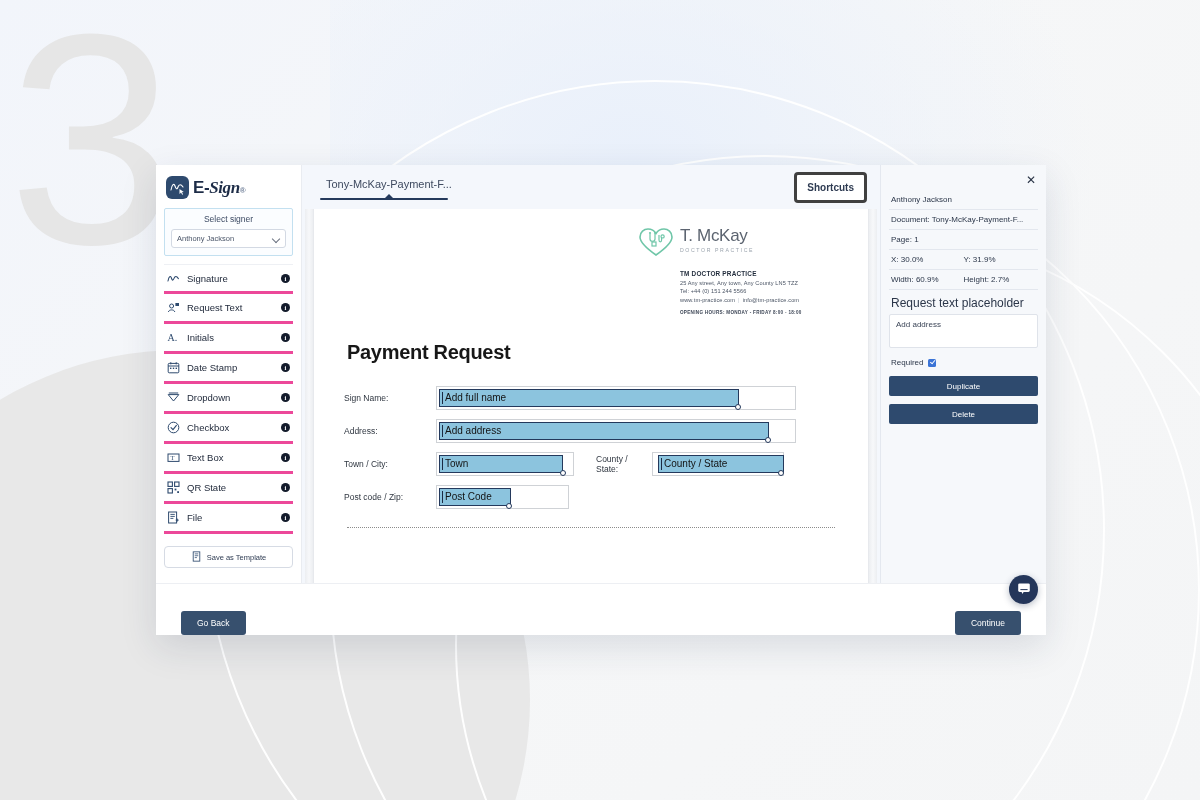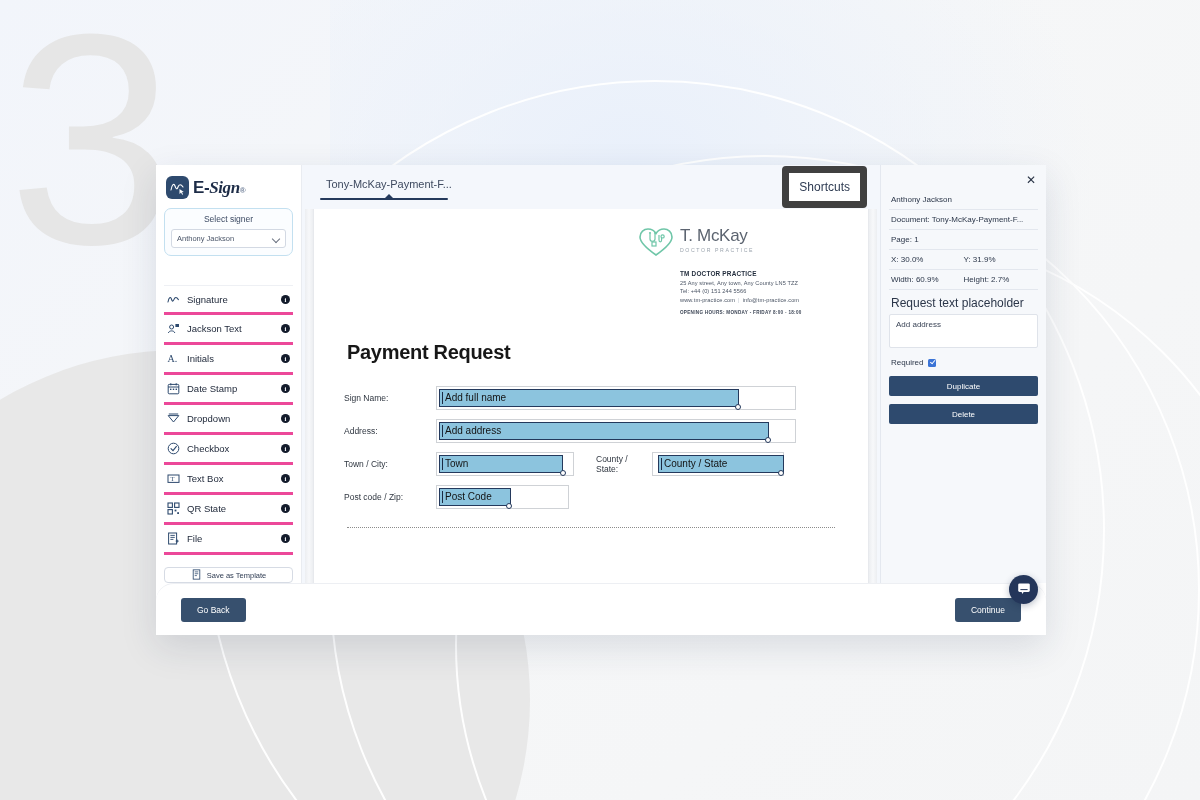--- a/index.html
+++ b/index.html
@@ -54,22 +54,22 @@
   .logo-mark {
     width: 23px; height: 23px; border-radius: 6px; background: #2e4a6e;
     position: relative; flex: none;
   }
   .logo-mark svg { position: absolute; left: 2px; top: 2px; }
   .logo-text { font-size: 17px; font-weight: 700; color: #1d2c47; letter-spacing: -.4px; }
   .logo-text i { font-family: "Liberation Serif", serif; font-style: italic; font-weight: 700; }
   .logo-dot { font-size: 8px; color: #6b7b95; }
 
   .signer-box {
-    border: 1px solid #c3e0f0; border-radius: 7px; background: #fbfdff;
-    padding: 5px 6px 7px 6px; margin-bottom: 29px;
+    border: 1px solid #c3e0f0; border-radius: 2px; background: #fbfdff;
+    padding: 5px 6px 7px 6px; margin-bottom: 8px;
   }
   .signer-label { font-size: 8.5px; color: #3c4a63; text-align: center; margin-bottom: 5px; }
   .signer-select {
     height: 19px; border: 1px solid #d3d9e3; border-radius: 3px; background: #fff;
     display: flex; align-items: center; justify-content: space-between;
     padding: 0 5px; font-size: 7.5px; color: #4a5568;
   }
   .chev { width: 7px; height: 7px; position: relative; }
   .chev::after {
     content: ''; position: absolute; left: 0; top: 1px; width: 5px; height: 5px;
@@ -106,22 +106,22 @@
   }
   .doc-tab { position: relative; padding-top: 4px; }
   .doc-tab-label { font-size: 11px; color: #3e4a60; display: block; text-align: center; padding: 0 6px 8px 6px; }
   .doc-tab-bar { height: 2.5px; background: #253a5c; border-radius: 2px; width: 128px; }
   .doc-tab-arrow {
     position: absolute; left: 50%; bottom: 2px; margin-left: -4px;
     width: 0; height: 0; border-left: 4px solid transparent; border-right: 4px solid transparent;
     border-bottom: 4px solid #253a5c;
   }
   .shortcuts-btn {
-    border: 7px solid #404040; border-radius: 4px; background: #fff;
-    font-size: 12px; color: #2e3b52; padding: 7px 10px; cursor: pointer;
+    border: 3px solid #404040; border-radius: 4px; background: #fff;
+    font-size: 10px; color: #2e3b52; padding: 7px 10px; cursor: pointer; font-weight: bold;
   }
 
   .doc-scroll { flex: 1; display: flex; justify-content: center; overflow: hidden; position: relative; }
   .doc-rail { width: 8px; background: linear-gradient(90deg,#eceef1,#f7f8fa,#eceef1); flex: none; }
   .page {
     width: 556px; background: #fff; position: relative;
     border-left: 1px solid #e7e9ed; border-right: 1px solid #e7e9ed;
     overflow: hidden;
   }
   .page-pad { padding: 18px 30px; }
@@ -187,22 +187,22 @@
   }
   .rp-btn {
     height: 20px; background: #2e4a6e; color: #fff; font-size: 8px;
     display: flex; align-items: center; justify-content: center;
     border-radius: 2px; margin-bottom: 8px; cursor: pointer;
   }
 
   
   .footer {
     height: 52px; background: #fff; border-top: 1px solid #edeff3;
-    display: flex; align-items: center; justify-content: space-between;
-    padding: 0 25px; flex: none; border-radius: 18px;
+    display: flex; align-items: flex-end; justify-content: space-between;
+    padding: 0 25px; flex: none;
   }
   .fbtn {
     background: #37506e; color: #fff; font-size: 8.5px;
     padding: 7px 16px; border-radius: 3px; cursor: pointer;
   }
 
   
   .chat-fab {
     position: absolute; left: 1009px; top: 575px; width: 29px; height: 29px;
     border-radius: 50%; background: #24365a; display: flex;
@@ -259,21 +259,21 @@
         </div>
 
         <div class="tool-row">
           <span class="tool-ico">
             <svg width="13" height="13" viewBox="0 0 13 13">
                 <circle cx="4.6" cy="5" r="2" stroke="#2e4a6e" stroke-width="1" fill="none"></circle>
                 <path d="M1.4 11 C1.8 8.2,7.4 8.2,7.8 11" stroke="#2e4a6e" stroke-width="1" fill="none"></path>
                 <rect x="8.4" y="2" width="3.6" height="3" fill="#2e4a6e"></rect>
               </svg>
           </span>
-          <span class="tool-label">Jackson Text</span>
+          <span class="tool-label">Request Text</span>
           <span class="tool-info">i</span>
         </div>
 
         <div class="tool-row">
           <span class="tool-ico">
             <svg width="13" height="13" viewBox="0 0 13 13">
                 <text x="0.5" y="10" font-family="Liberation Serif, serif" font-size="10" fill="#2e4a6e">A.</text>
               </svg>
           </span>
           <span class="tool-label">Initials</span>

